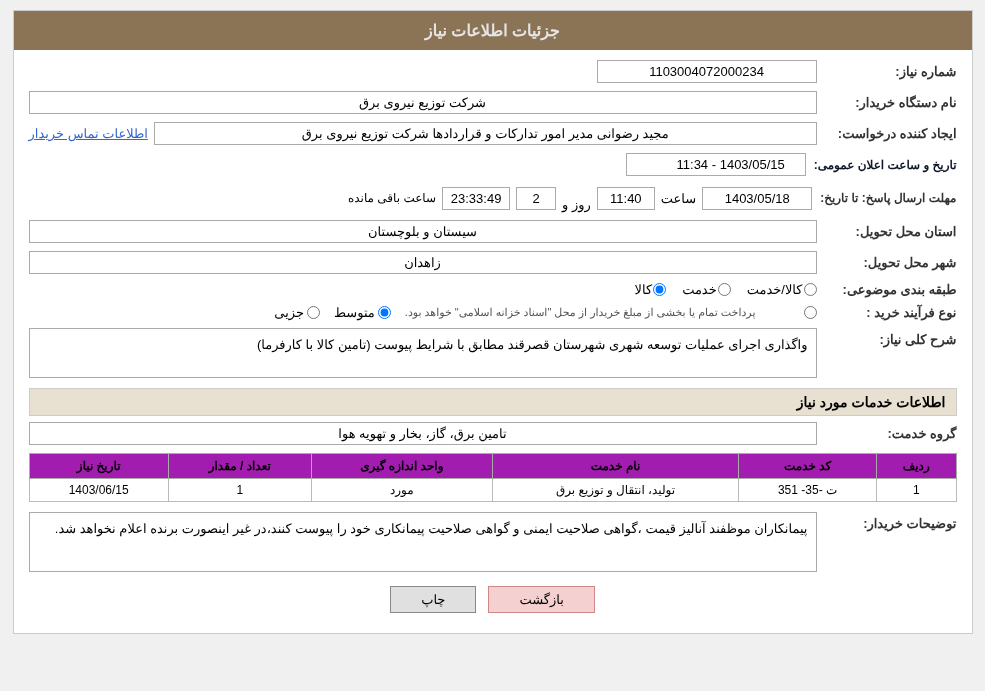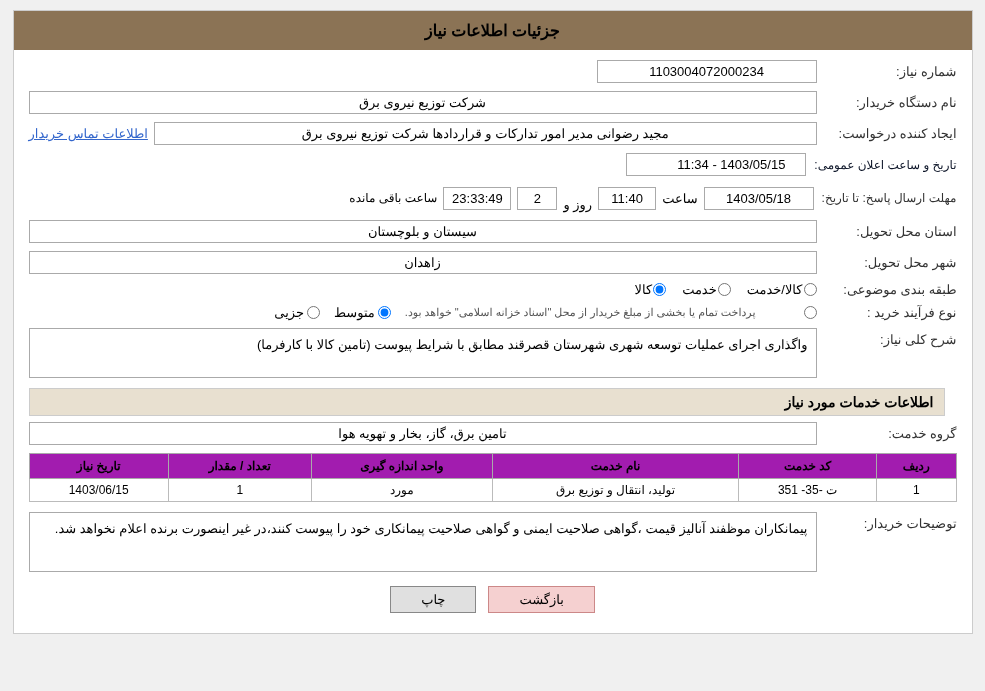--- a/index.html
+++ b/index.html
@@ -14,38 +14,38 @@
       min-height: 691px;
       padding: 10px;
     }
     .container {
       width: 960px;
       background: #fff;
       border: 1px solid #ccc;
     }
     .header {
       background: #8B7355;
-      color: #000000;
+      color: #e5e5e5;
       text-align: center;
       padding: 10px 0;
       font-size: 16px;
       font-weight: bold;
     }
     .content {
       padding: 10px 15px;
     }
     .row {
       display: flex;
       align-items: center;
       margin-bottom: 8px;
       direction: rtl;
     }
     .label {
       color: #333;
-      font-weight: normal;
+      font-weight: bold;
       white-space: nowrap;
       min-width: 140px;
       text-align: right;
       padding-left: 8px;
     }
     .value-box {
       border: 1px solid #aaa;
       background: #fff;
       padding: 3px 6px;
       min-height: 22px;
@@ -56,21 +56,21 @@
     .contact-link {
       color: #3366cc;
       text-decoration: underline;
       cursor: pointer;
       margin-right: 6px;
     }
     .section-title {
       background: #e8e0d0;
       font-weight: bold;
       padding: 5px 10px;
-      margin: 10px 12px 6px 0;
+      margin: 10px 0 6px 0;
       border: 1px solid #ccc;
       font-size: 14px;
     }
     .radio-group {
       display: flex;
       gap: 16px;
       align-items: center;
       direction: rtl;
     }
     .radio-group label {

